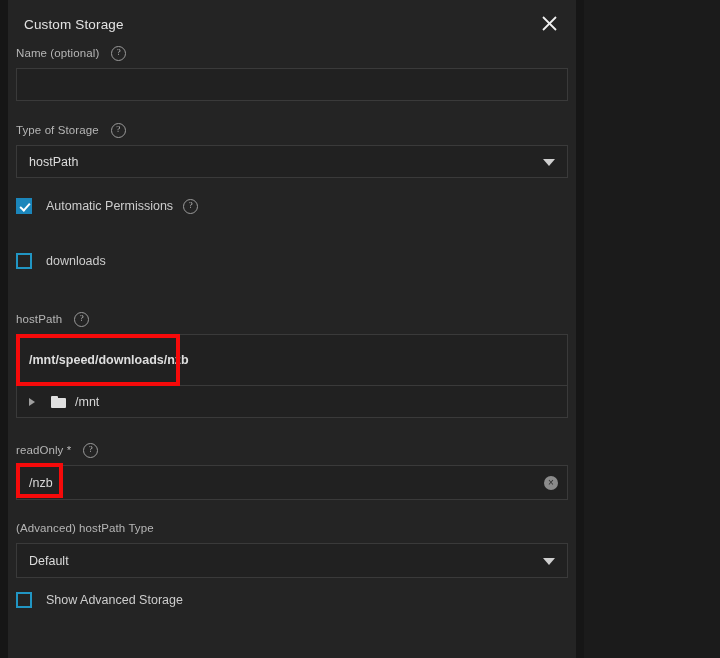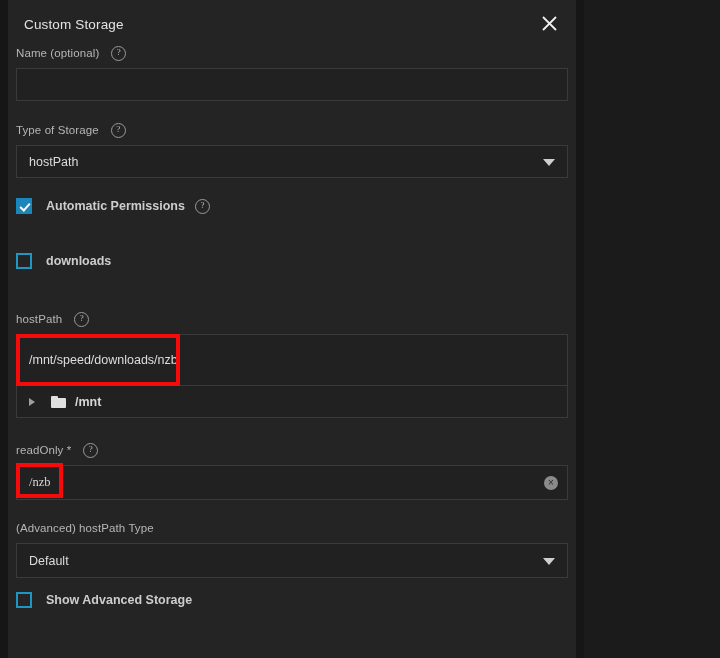--- a/index.html
+++ b/index.html
@@ -103,21 +103,21 @@
   }
 
   .text-input {
     box-sizing: border-box;
     width: 100%;
     height: 33px;
     background: #212121;
     border: 1px solid #3a3a3a;
     color: #d8d8d8;
     font-size: 12.5px;
-    font-family: Liberation Serif, serif;
+    font-family: Liberation Sans, sans-serif;
     padding: 15px 12px;
     outline: none;
   }
   .text-input::placeholder { color: #6d6d6d; }
 
   .select-box {
     position: relative;
     box-sizing: border-box;
     width: 100%;
     height: 33px;
@@ -173,21 +173,20 @@
     height: 8px;
     border: solid #ffffff;
     border-width: 0 2px 2px 0;
     transform: rotate(42deg);
   }
   .check-label {
     margin-left: 14px;
     font-size: 12.5px;
     color: #cdcdcd;
     white-space: nowrap;
-    font-weight: bold;
   }
   .check-row .help-icon { margin-left: 10px; }
 
   
   .path-picker {
     box-sizing: border-box;
     width: 100%;
     background: #212121;
     border: 1px solid #3a3a3a;
   }
@@ -195,20 +194,21 @@
     box-sizing: border-box;
     width: 100%;
     height: 50px;
     background: transparent;
     border: none;
     outline: none;
     color: #dedede;
     font-size: 12.5px;
     font-family: "Liberation Sans", sans-serif;
     padding: 0 12px;
+    font-weight: bold;
   }
   .pp-divider {
     height: 1px;
     background: #3a3a3a;
   }
   .tree-row {
     display: flex;
     align-items: center;
     height: 31px;
     padding: 0 12px;
@@ -239,21 +239,20 @@
   .folder-icon .body {
     position: absolute;
     left: 0; top: 2px;
     width: 15px; height: 10px;
     background: #e0e0e0;
     border-radius: 1px;
   }
   .tree-label {
     font-size: 12.5px;
     color: #d6d6d6;
-    font-weight: bold;
   }
 
   
   .input-wrap { position: relative; }
   .clear-icon {
     position: absolute;
     right: 10px;
     top: 50%;
     margin-top: -7px;
     width: 14px;

